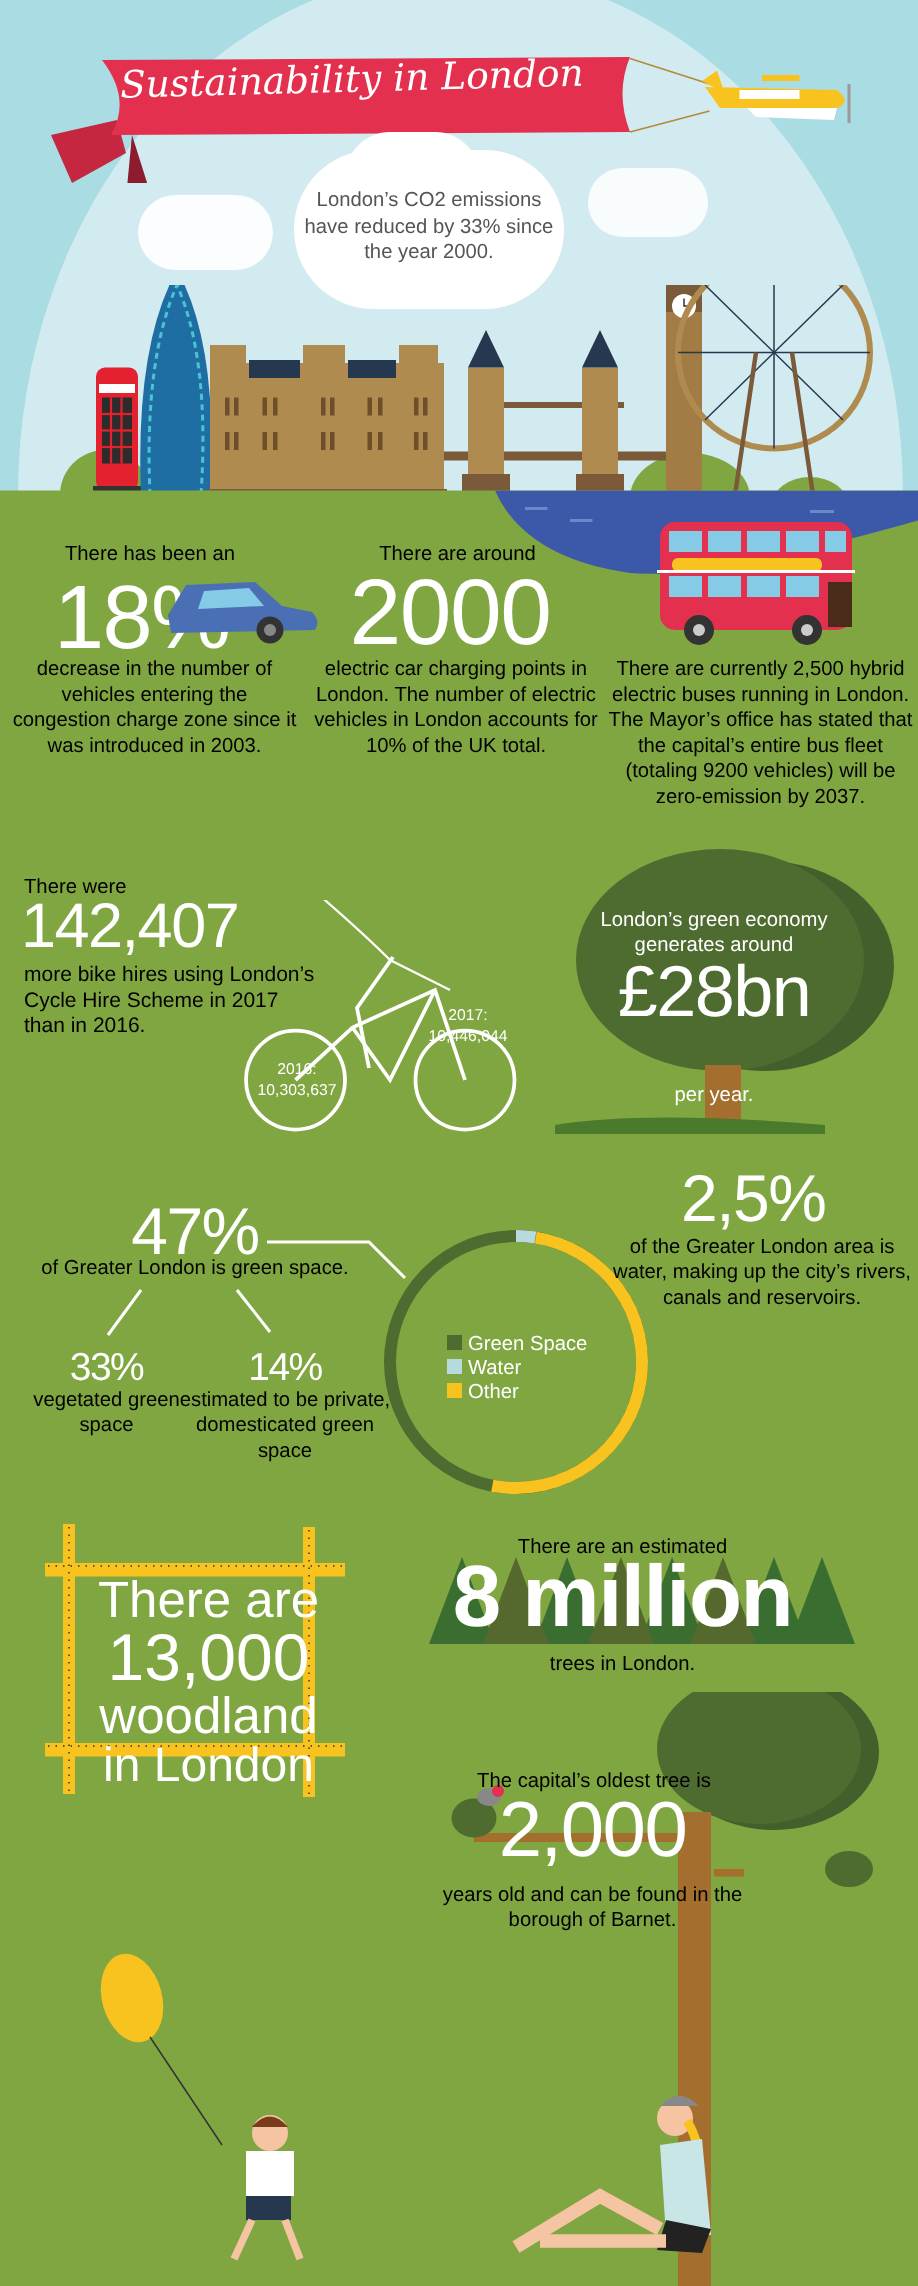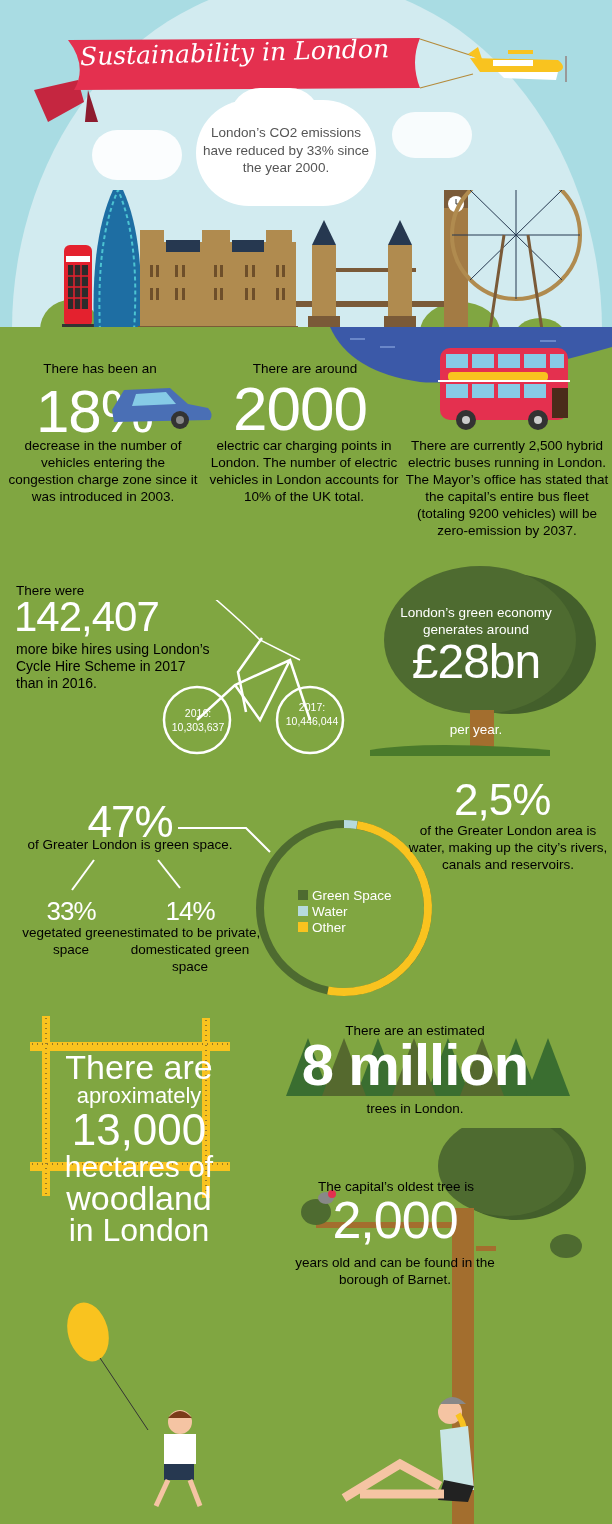--- a/index.html
+++ b/index.html
@@ -187,21 +187,21 @@
     <circle cx="160" cy="120" r="33"></circle>
     <path d="M47 120 L85 85 L140 60 L160 120 M85 85 L110 120 L140 60"></path>
     <path d="M112 38 L88 72 L96 112"></path>
   </g>
   <path d="M55 -10 Q90 20 110 40 L150 60" stroke="#fff" stroke-width="1.5" fill="none"></path>
 </svg>
 <div class="abs c" style="left:152px;top:706px;width:92px;font-size:10.5px;line-height:14px;">
   <div>2016:</div>
   <div>10,303,637</div>
 </div>
-<div class="abs c" style="left:266px;top:700px;width:92px;font-size:10.5px;line-height:14px;text-align:center;">
+<div class="abs c" style="left:266px;top:670px;width:92px;font-size:10.5px;line-height:14px;text-align:center;">
   <div>2017:</div>
   <div>10,446,044</div>
 </div>
 
 <svg class="abs" style="left:370px;top:560px;" width="242" height="200">
   <ellipse cx="140" cy="84" rx="86" ry="70" fill="#435f2b"></ellipse>
   <ellipse cx="110" cy="80" rx="96" ry="74" fill="#4e6b30"></ellipse>
   <rect x="100" y="150" width="24" height="40" fill="#a36e2e"></rect>
   <path d="M0 190 Q60 180 180 190 L180 196 L0 196 Z" fill="#4a7a2b"></path>
 </svg>
@@ -248,23 +248,21 @@
   <rect x="0" y="152" width="200" height="9" fill="#f9c31f"></rect>
   <g stroke="#333" stroke-width="1" stroke-dasharray="1 4">
     <line x1="16" y1="8" x2="16" y2="184"></line>
       <line x1="176" y1="10" x2="176" y2="186"></line>
     <line x1="2" y1="34" x2="198" y2="34"></line>
       <line x1="2" y1="154" x2="198" y2="154"></line>
   </g>
 </svg>
 <div class="abs c" style="left:60px;top:1050px;width:158px;color:#fff;">
   <div style="font-size:34px;line-height:34px;font-weight:300;">There are</div>
-  <div style="font-size:22px;line-height:24px;">aproximately</div>
   <div style="font-size:44px;line-height:44px;font-weight:300;">13,000</div>
-  <div style="font-size:30px;line-height:30px;">hectares of</div>
   <div style="font-size:34px;line-height:32px;">woodland</div>
   <div style="font-size:32px;line-height:32px;">in London</div>
 </div>
 
 <svg class="abs" style="left:286px;top:1038px;" width="300" height="60">
   <g fill="#3a6e30">
     <polygon points="22,0 0,58 44,58"></polygon>
       <polygon points="92,0 70,58 114,58"></polygon>
       <polygon points="162,0 140,58 184,58"></polygon>
       <polygon points="230,0 208,58 252,58"></polygon>

